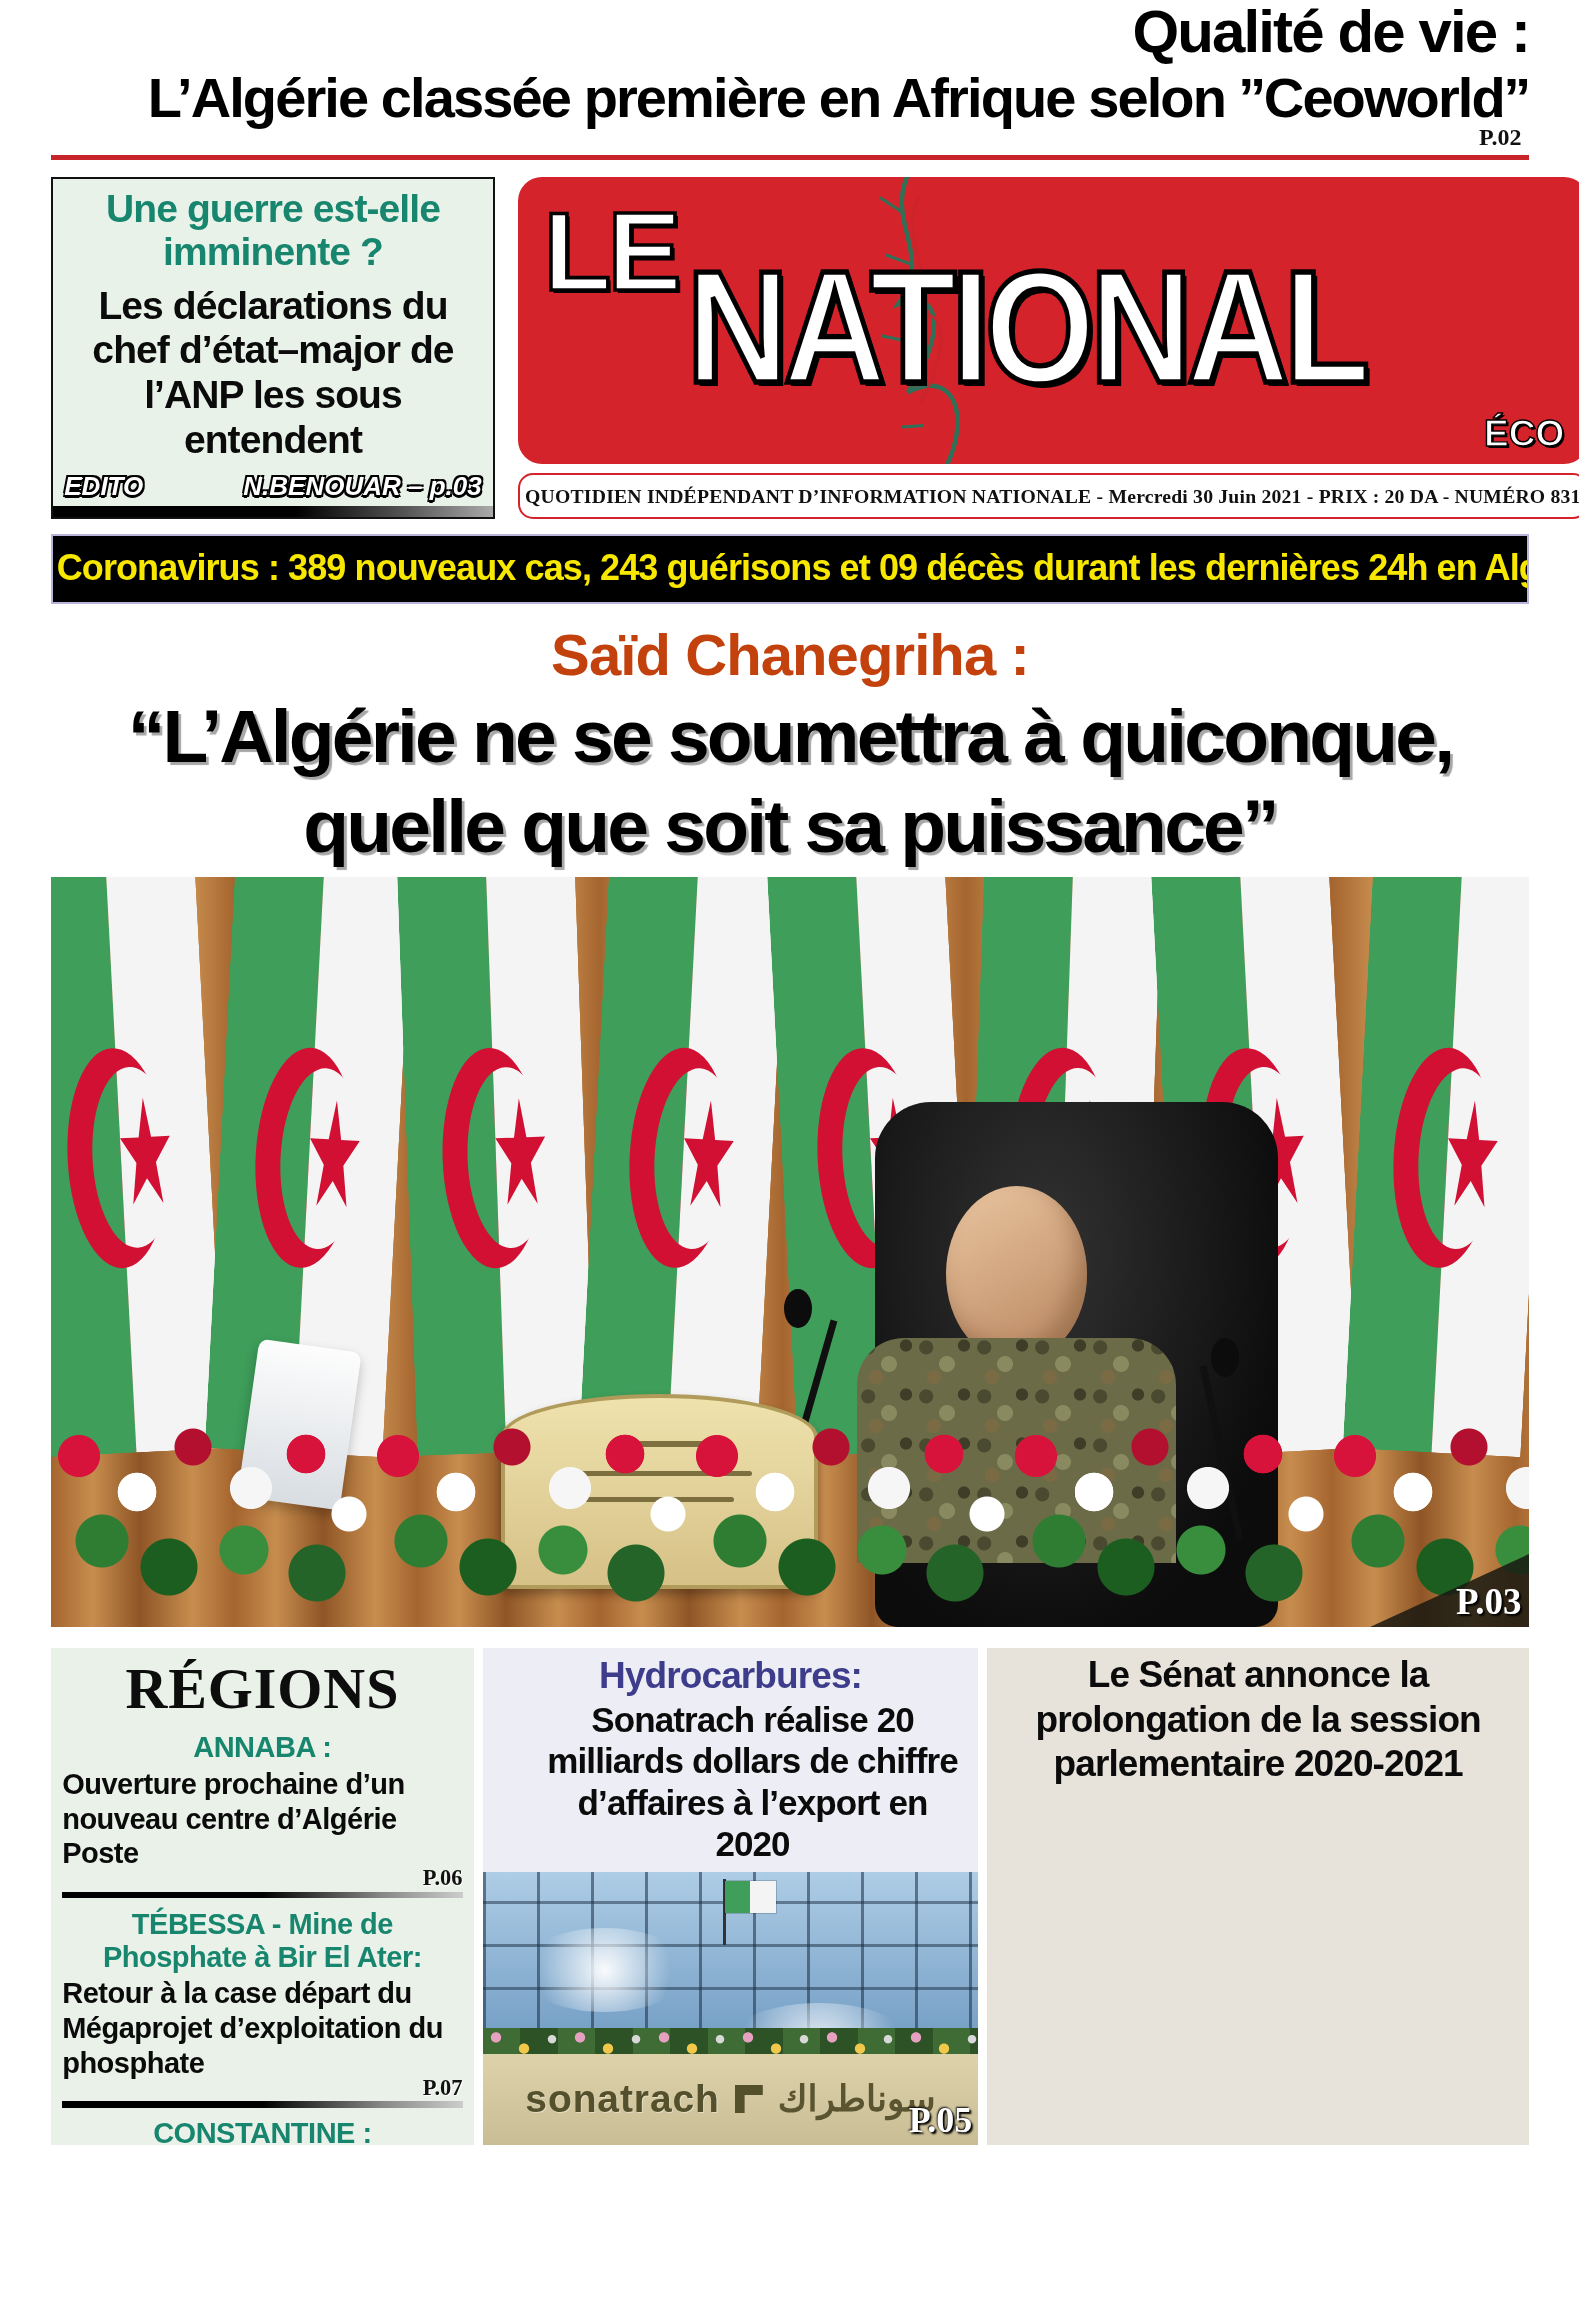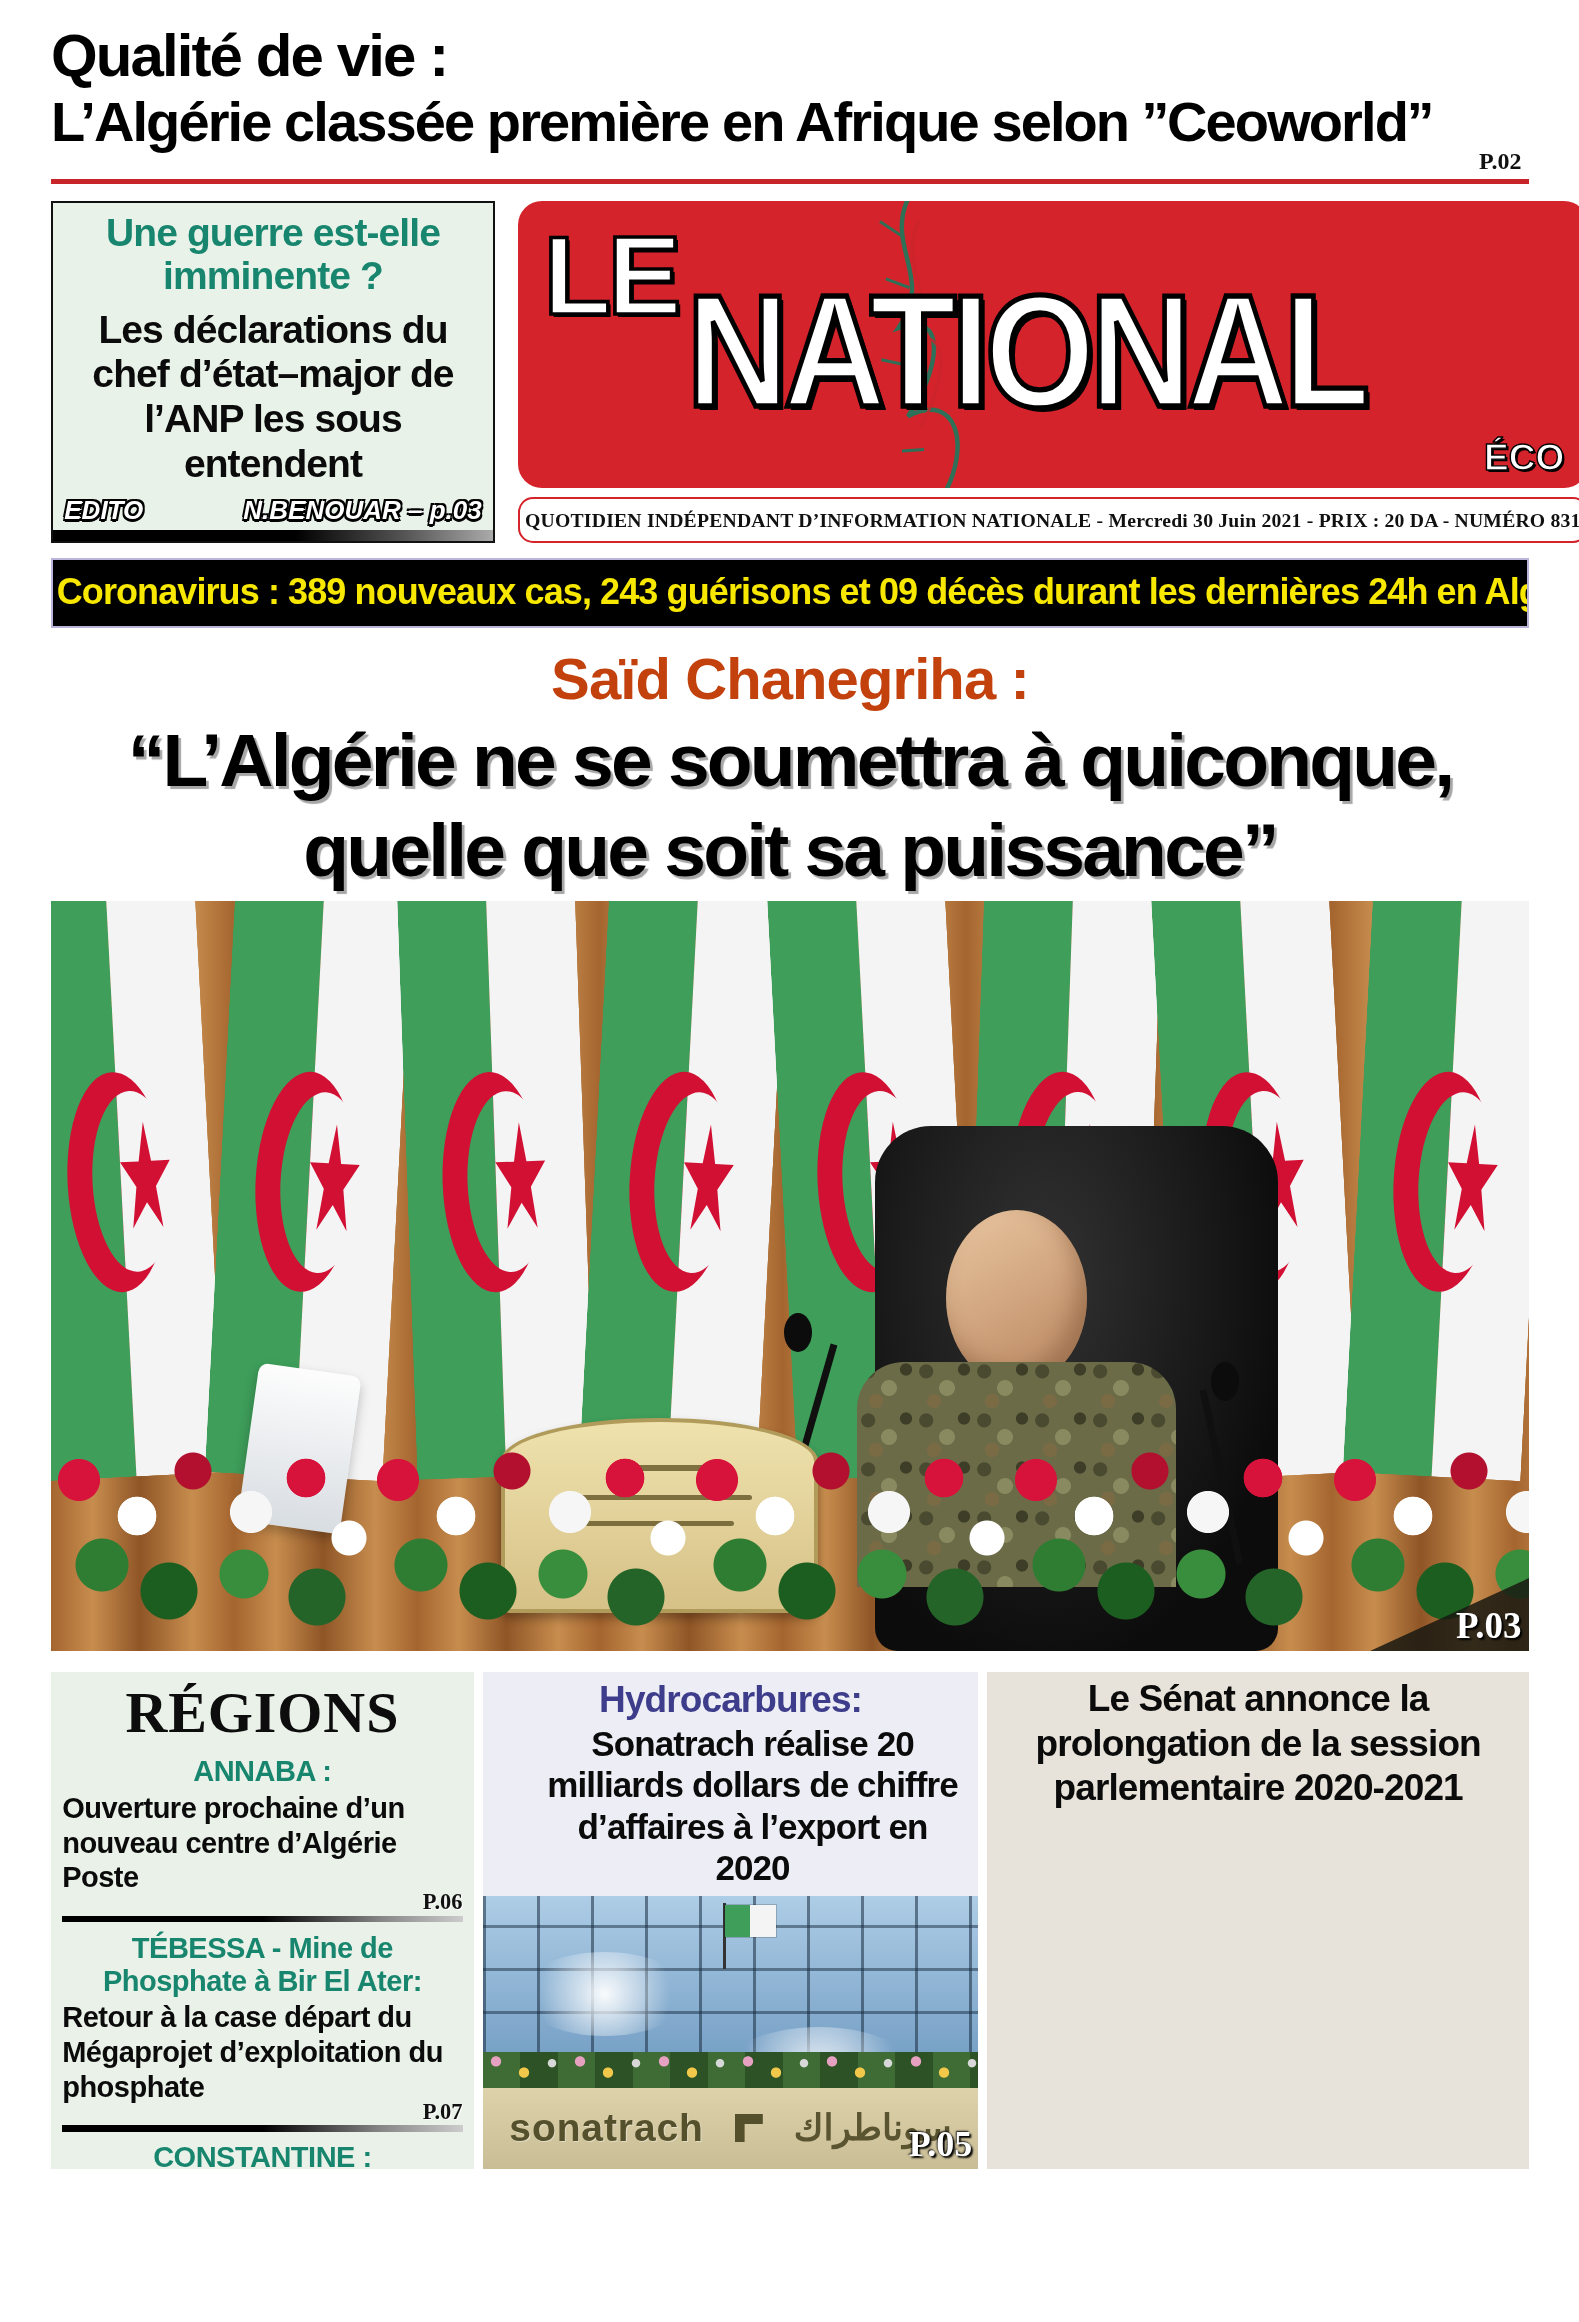--- a/index.html
+++ b/index.html
@@ -1,21 +1,21 @@
 <!DOCTYPE html>
 <html style="font-size:15px"><head>
 <meta charset="utf-8">
 <style>
   html,body{margin:0;padding:0;background:#ffffff;}
   .page{position:relative;width:1580px;height:2323px;margin:0 auto;background:#fff;
         font-family:"Liberation Sans", sans-serif;overflow:hidden;}
   .inner{padding:0 51px;}
 
   
-  .top-banner{text-align:left;padding-top:24px;}
+  .top-banner{text-align:right;}
   .kicker-top{font-size:60px;font-weight:bold;letter-spacing:-1.9px;color:#000;line-height:1.05;}
   .headline-row{position:relative;margin-top:5.6px;}
   .headline-top{font-size:56px;font-weight:bold;letter-spacing:-1.9px;color:#000;margin:0;line-height:1.05;}
   .pref-top{position:absolute;right:7.5px;bottom:-24px;font-family:"Liberation Serif",serif;
             font-weight:bold;font-size:24px;color:#111;text-shadow:0.9px 0.9px 0 #fff;}
   .red-rule{height:4.7px;background:#c8252b;margin-top:28px;}
 
   
   .header-row{display:flex;gap:22.5px;margin-top:17px;align-items:stretch;}
   .edito-box{width:444px;flex:0 0 auto;background:#e9f2e9;border:2.8px solid #111;
@@ -141,22 +141,22 @@
   .orange-flag.o1{left:187px;top:192px;}
   .orange-flag.o2{left:274px;top:199px;}
   .green-strip{position:absolute;left:0;right:0;bottom:81px;height:36px;
       background:repeating-linear-gradient(90deg,#3f6b35 0 37px,#2c5226 37px 75px);
       background-color:#3f6b35;}
   .green-strip::after{content:"";position:absolute;inset:0;
       background-image:radial-gradient(circle at 13px 9.4px,#e6a1c0 0 4.7px,transparent 5.6px),
         radial-gradient(circle at 41px 20.6px,#f2c84b 0 4.7px,transparent 5.6px),
         radial-gradient(circle at 69px 11.2px,#d8d8d8 0 3.7px,transparent 4.7px);
       background-size:84px 36px;}
-  .sona-wall{position:absolute;left:0;right:0;bottom:0;height:81px;background:linear-gradient(#ded2ab,#c9bd96);
-      display:flex;align-items:center;justify-content:center;gap:31px;}
+  .sona-wall{position:absolute;left:0;right:0;bottom:0;height:91px;background:linear-gradient(#ded2ab,#c9bd96);
+      display:flex;align-items:center;justify-content:center;gap:15px;}
   .sona-word{font-size:39px;font-weight:bold;color:#55502c;letter-spacing:0.9px;text-shadow:0.9px 0.9px 0 rgba(255,255,255,.4);}
   .sona-logo{width:28px;height:28px;background:#55502c;clip-path:polygon(0 0,100% 0,100% 35%,35% 35%,35% 100%,0 100%);}
   .sona-ar{font-size:36px;font-weight:bold;color:#5a5430;}
   .pref-photo{position:absolute;right:5.6px;bottom:3.7px;font-family:"Liberation Serif",serif;font-weight:bold;
       font-size:36px;color:#fff;text-shadow:1.9px 1.9px 1.9px #000,-0.9px -0.9px 1.9px #000;}
 
   .col-senat{width:542px;background:#e7e3da;display:flex;flex-direction:row;}
   .senat-head{color:#0b0b0b;font-size:37px;font-weight:bold;text-align:center;line-height:1.2;
               letter-spacing:-0.9px;padding:5.6px 7.5px 0 7.5px;}
   .senat-photo{position:relative;flex:1;margin-top:9.4px;overflow:hidden;

